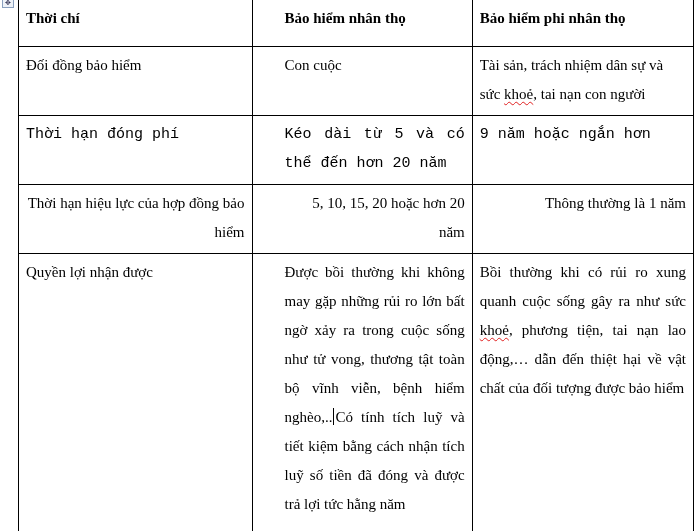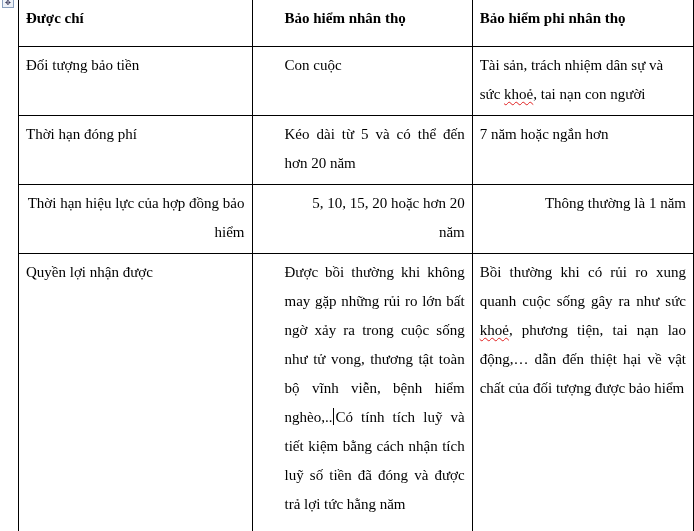--- a/index.html
+++ b/index.html
@@ -10,49 +10,49 @@
             font-size:7px; line-height:7px; text-align:center; color:#335; }
   table { position:absolute; left:18px; top:-1px; border-collapse:collapse;
           table-layout:fixed; }
   td { border:1px solid #000; vertical-align:top; padding:4px 7px 0 7px;
        font-size:15px; line-height:29px; }
   td.c1 { width:225px; }
   td.c2 { width:185px;padding-left:32px; }
   td.c3 { width:212px; }
   tr.r0 td { height:42px; }
   tr.r1 td { height:64px; }
-  tr.r2 td { height:64px; }
+  tr.r2 td { height:64px;font-family:Liberation Mono, monospace; }
   tr.r3 td { height:64px;text-align:right; }
   tr.r4 td { height:300px; }
   th, .hdr { font-weight:bold; }
   .just { text-align:justify; }
   .spell { text-decoration:underline wavy #e02020; text-decoration-thickness:1px; text-underline-offset:2px; }
   .caret { display:inline-block; width:1px; height:17px; background:#000; vertical-align:-3px; margin:0 1px; }
 </style>
 </head>
 <body>
 
 <div class="handle">✥</div>
 
 <table>
   <tbody>
       <tr class="r0">
-    <td class="c1 hdr">Được chí</td>
+    <td class="c1 hdr">Thời chí</td>
     <td class="c2 hdr">Bảo hiểm nhân thọ</td>
     <td class="c3 hdr">Bảo hiểm phi nhân thọ</td>
   </tr>
   <tr class="r1">
-    <td class="c1">Đối tượng bảo tiền</td>
+    <td class="c1">Đối đồng bảo hiểm</td>
     <td class="c2">Con cuộc</td>
     <td class="c3"><span>Tài sản, trách nhiệm dân sự và sức </span><span class="spell">khoẻ</span><span>, tai nạn con người</span></td>
   </tr>
   <tr class="r2">
     <td class="c1">Thời hạn đóng phí</td>
     <td class="c2 just">Kéo dài từ 5 và  có thể đến hơn 20 năm</td>
-    <td class="c3">7 năm hoặc ngắn hơn</td>
+    <td class="c3">9 năm hoặc ngắn hơn</td>
   </tr>
   <tr class="r3">
     <td class="c1 just">Thời hạn hiệu lực của hợp đồng bảo hiểm</td>
     <td class="c2 just">5, 10, 15, 20 hoặc hơn 20 năm</td>
     <td class="c3">Thông thường là 1 năm</td>
   </tr>
   <tr class="r4">
     <td class="c1">Quyền lợi nhận được</td>
     <td class="c2 just"><span>Được bồi thường khi không may gặp những rủi ro lớn bất ngờ xảy ra trong cuộc sống như tử vong, thương tật toàn bộ vĩnh viễn, bệnh hiểm nghèo,..</span><span class="caret"></span><span>Có tính tích luỹ và tiết kiệm bằng cách nhận tích luỹ số tiền đã đóng và được trả lợi tức hằng năm</span></td>
     <td class="c3 just"><span>Bồi thường khi có rủi ro xung quanh cuộc sống gây ra như sức </span><span class="spell">khoẻ</span><span>, phương tiện, tai nạn lao động,… dẫn đến thiệt hại về vật chất của đối tượng được bảo hiểm</span></td>

